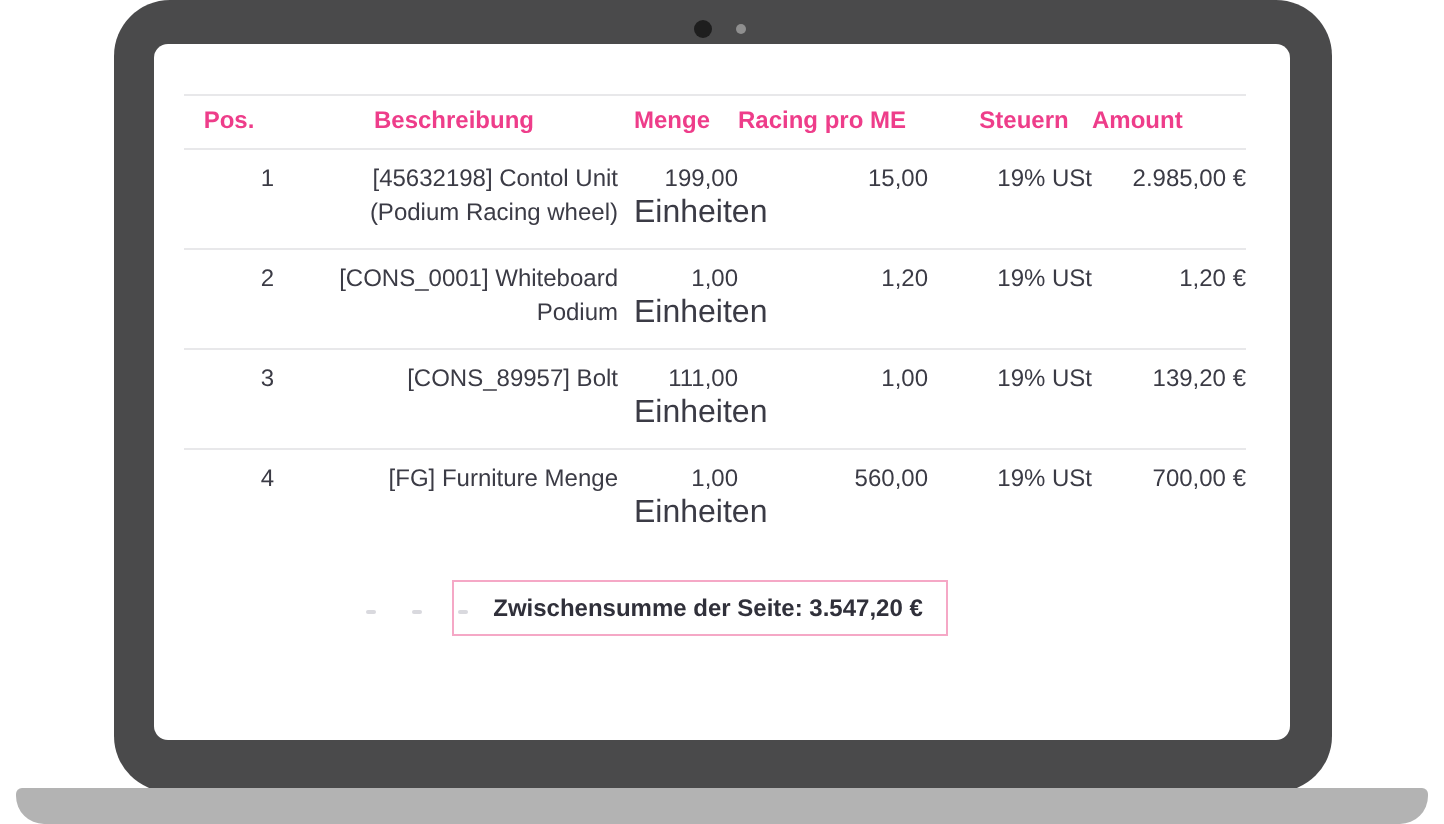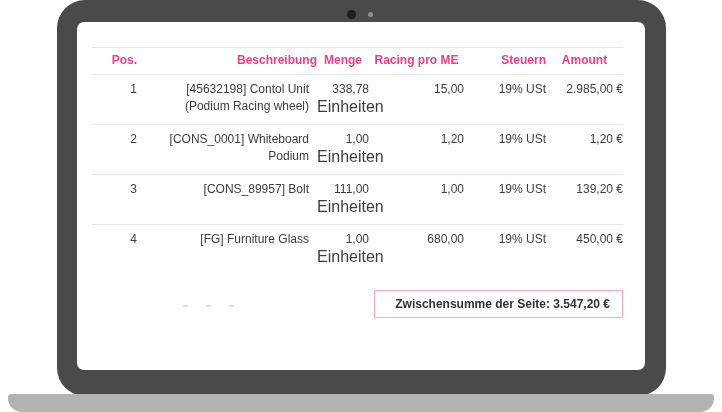--- a/index.html
+++ b/index.html
@@ -46,36 +46,36 @@
   }
   col.c-pos{width:45px;}
   col.c-desc{width:180px;}
   col.c-qty{width:52px;}
   col.c-price{width:95px;}
   col.c-tax{width:82px;}
   col.c-amount{width:77px;}
   thead th{
     color:var(--accent);font-weight:bold;font-size:12px;
     border-top:1px solid var(--sep);border-bottom:1px solid var(--sep);
-    padding:4px 0 5px;text-align:center;white-space:nowrap;
-  }
-  thead th.al{text-align:right;}
+    padding:4px 0 5px;text-align:left;white-space:nowrap;
+  }
+  thead th.al{text-align:center;}
   thead th.c-tax-h{padding-left:14px;}
   tbody td{
     vertical-align:top;padding:6px 0 9px;text-align:right;
     border-bottom:1px solid var(--sep);
   }
   tbody tr:last-child td{border-bottom:none;}
   td.cell-desc{text-align:right;padding-left:5px;padding-right:8px;}
   td.cell-tax{text-align:right;padding-left:14px;white-space:nowrap;}
   td.cell-qty .unit{font-size:16px;white-space:nowrap;}
   td.cell-pos{padding-right:0;}
   
   .subtotal-row{
-    display:flex;justify-content:flex-end;
+    display:flex;justify-content:center;
     margin:16px 22px 0 0;
   }
   .subtotal-box{
     border:1px solid var(--subtotal-border);
     min-width:216px;height:28px;
     display:flex;align-items:center;justify-content:flex-end;
     padding:0 12px 0 20px;
     font-weight:bold;font-size:12px;color:#30303a;
     background:#ffffff;white-space:nowrap;
   }
@@ -114,21 +114,21 @@
         </thead>
         <tbody>
             <tr>
               <td class="cell-pos">
                 <div>1</div>
               </td>
               <td class="cell-desc">
                 <div>[45632198] Contol Unit (Podium Racing wheel)</div>
               </td>
               <td class="cell-qty">
-                <div>338,78</div>
+                <div>199,00</div>
                 <div class="unit">Einheiten</div>
               </td>
               <td class="cell-price">
                 <div>15,00</div>
               </td>
               <td class="cell-tax">
                 <div>19% USt</div>
               </td>
               <td class="cell-amount">
                 <div>2.985,00 €</div>
@@ -174,34 +174,34 @@
               </td>
               <td class="cell-amount">
                 <div>139,20 €</div>
               </td>
             </tr>
             <tr>
               <td class="cell-pos">
                 <div>4</div>
               </td>
               <td class="cell-desc">
-                <div>[FG] Furniture Glass</div>
+                <div>[FG] Furniture Menge</div>
               </td>
               <td class="cell-qty">
                 <div>1,00</div>
                 <div class="unit">Einheiten</div>
               </td>
               <td class="cell-price">
-                <div>680,00</div>
-              </td>
-              <td class="cell-tax">
-                <div>19% USt</div>
-              </td>
-              <td class="cell-amount">
-                <div>450,00 €</div>
+                <div>560,00</div>
+              </td>
+              <td class="cell-tax">
+                <div>19% USt</div>
+              </td>
+              <td class="cell-amount">
+                <div>700,00 €</div>
               </td>
             </tr>
           </tbody>
       </table>
 
       <div class="subtotal-row">
         <div class="subtotal-box">
           <span>Zwischensumme der Seite:</span>&nbsp;<span>3.547,20 €</span>
         </div>
       </div>

